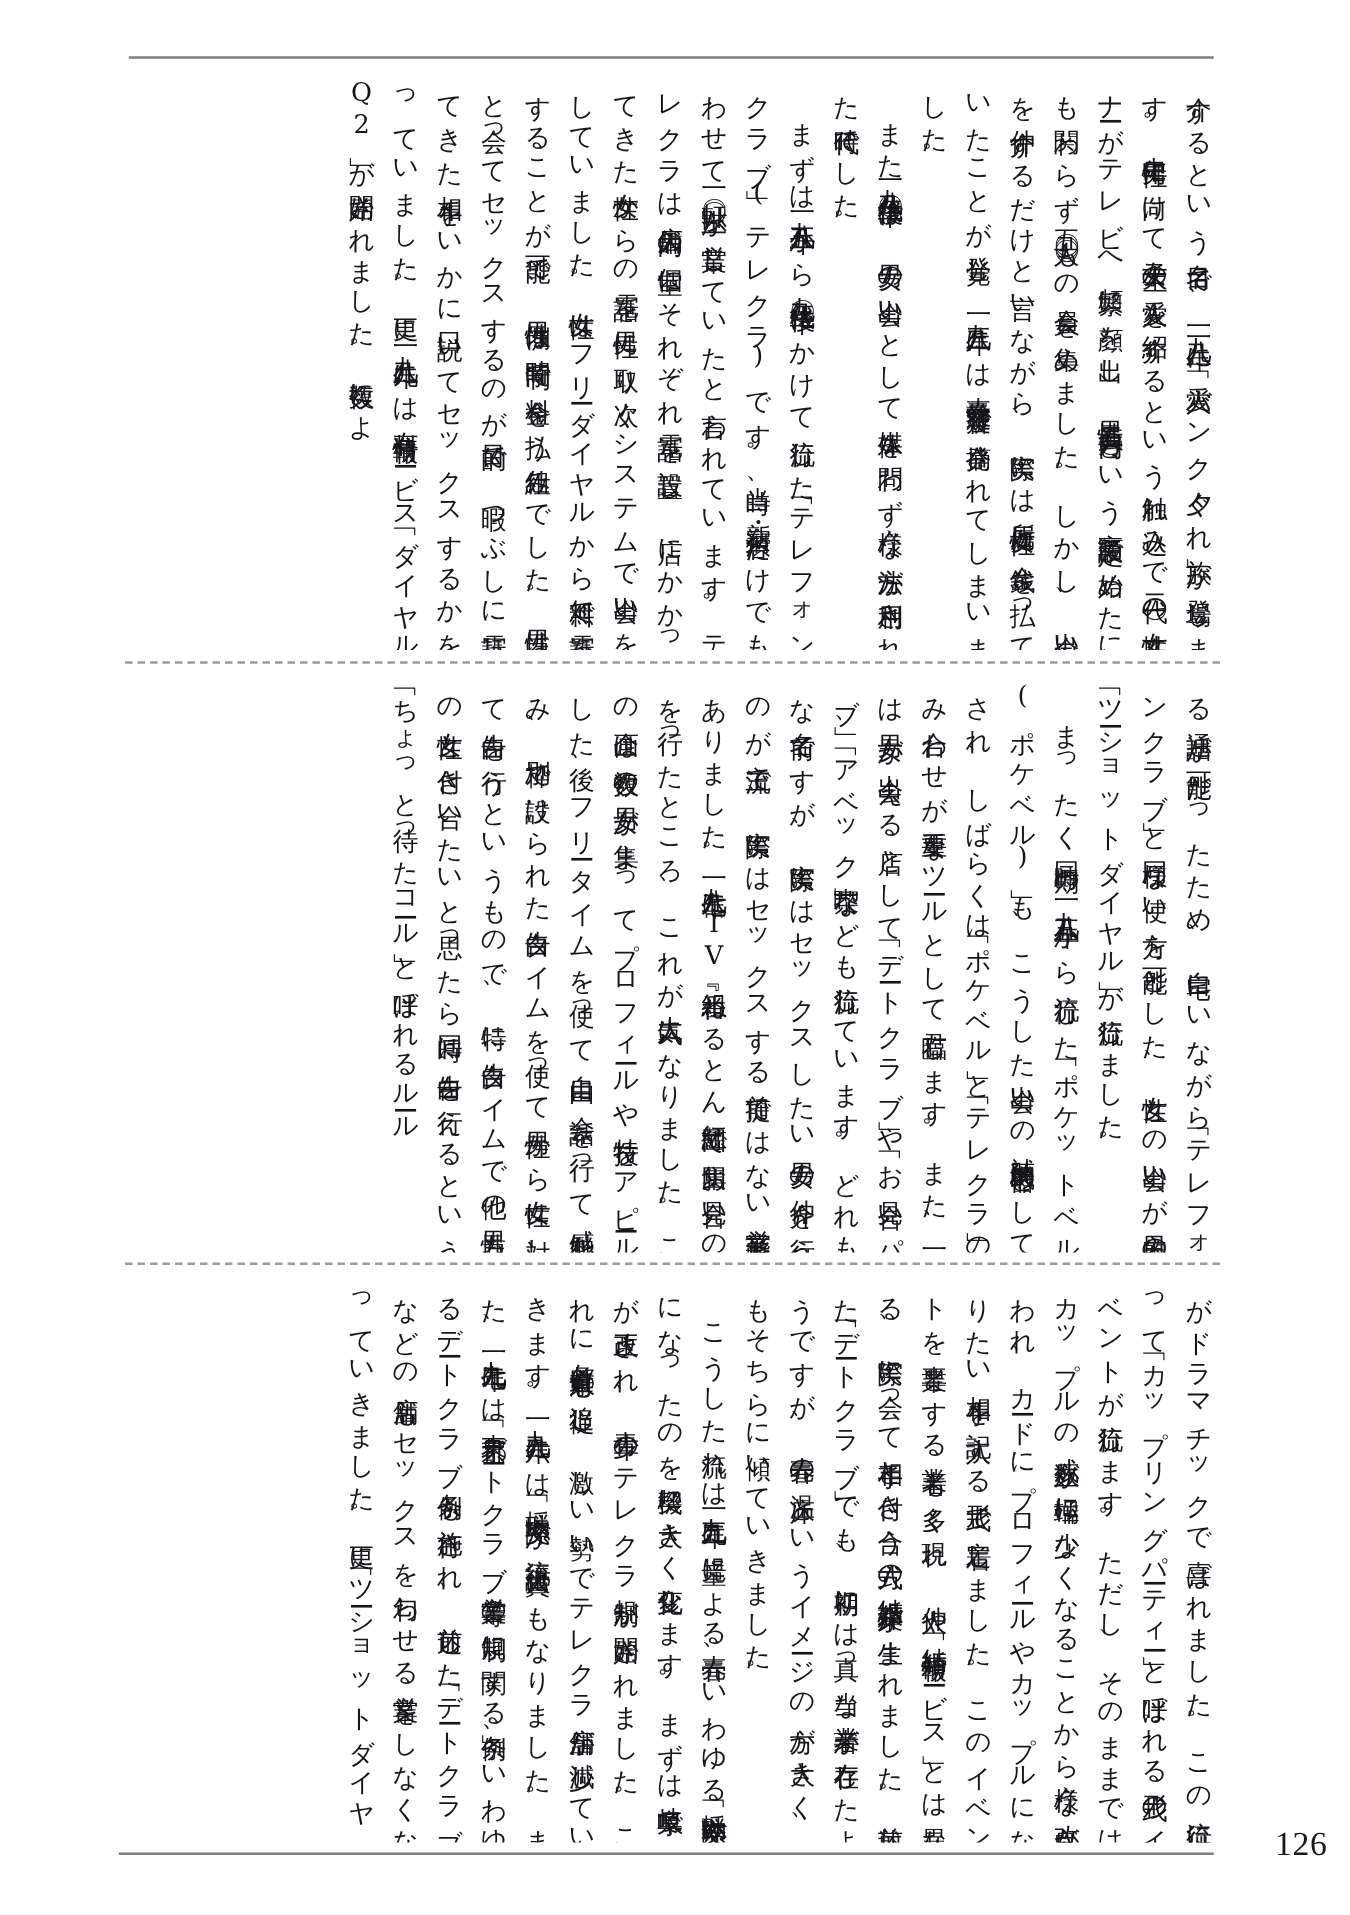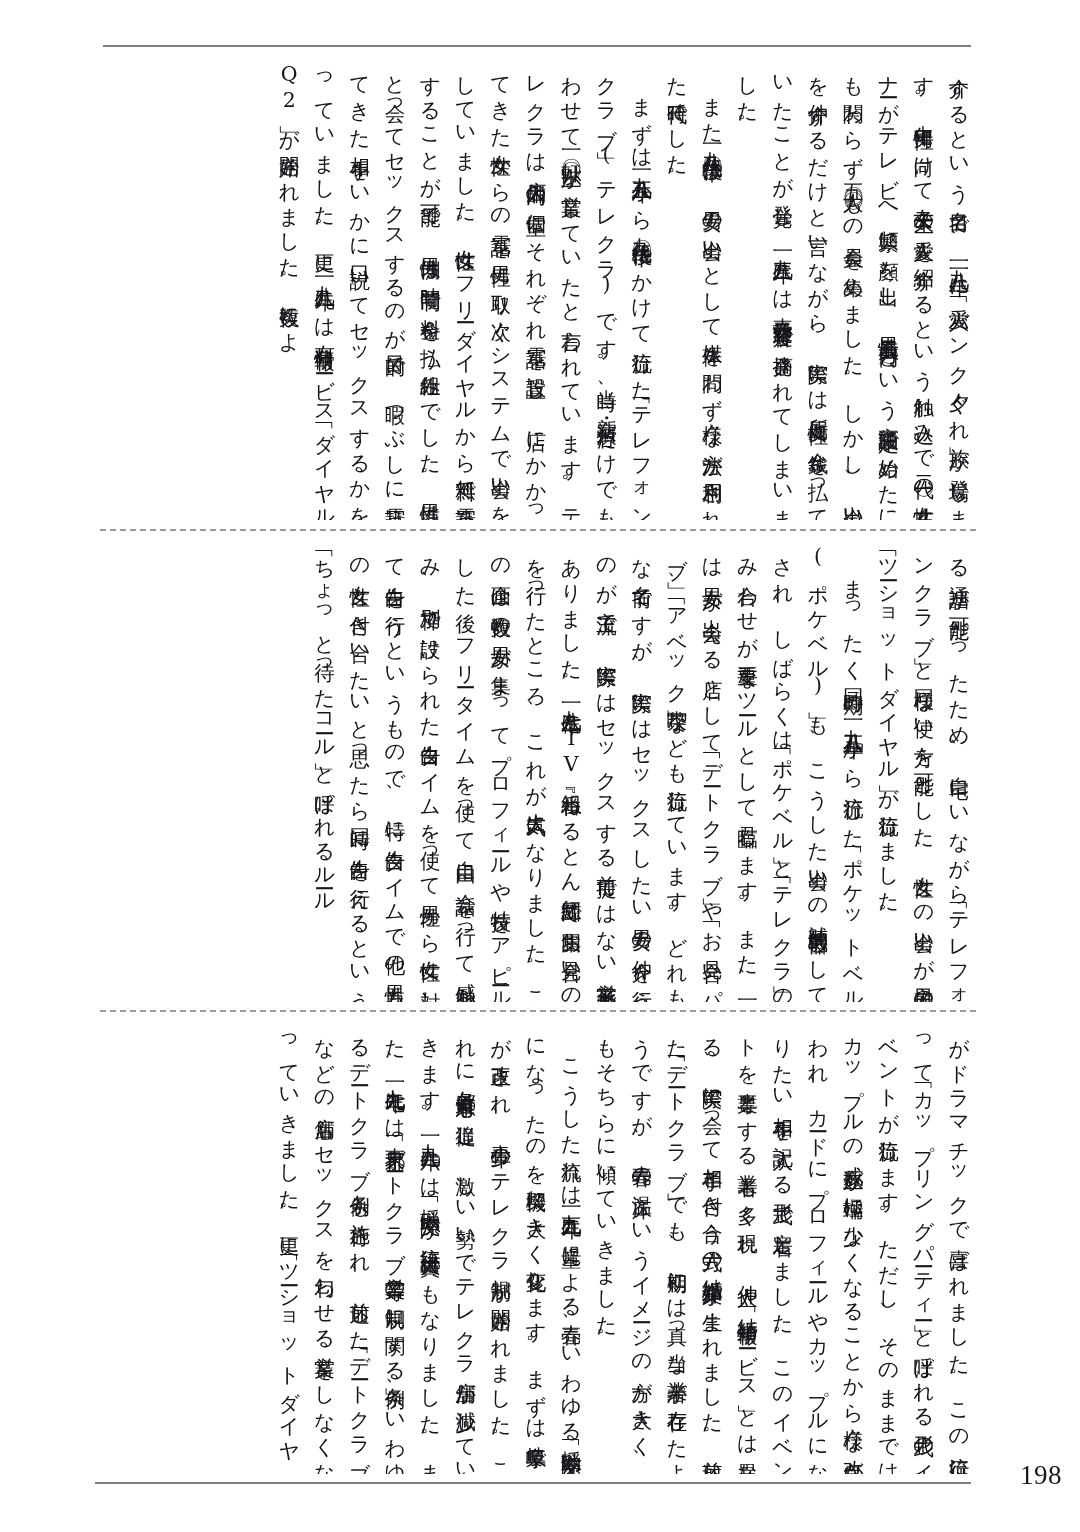--- a/index.html
+++ b/index.html
@@ -130,15 +130,15 @@
 
   <div class="sep sep-2"></div>
 
   <div id="block-3" class="vblock">
     <p class="noindent">がドラマチックで喜ばれました。この流行に乗って「カップリングパーティー」と呼ばれる形式のイベントが流行します。ただし、そのままではカップルの成立数が極端に少なくなることから様々な改良が行われ、カードにプロフィールやカップルになりたい相手を記入する形式で定着しました。このイベントを専業とする業者も多く現れ、仲人や「結婚情報サービス」とは異なる、実際に会って相手と付き合う方式の結婚媒介業が生まれました。前述した「デートクラブ」でも、初期には真っ当な業者が存在したようですが、売春の温床というイメージの方が大きく、客層もそちらに傾いていきました。</p>
     <p>こうした流れは一九九五年に児童による売春、いわゆる「援助交際」が社会問題になったのを契機に大きく変化します。まずは岐阜県で青少年保護育成条例が改正され、青少年のテレクラ規制が開始されました。これに各都道府県も追従し、激しい勢いでテレクラ店舗が減少していきます。一九九六年には「援助交際」が流行語大賞にもなりました。また、一九九七年には「東京都デートクラブ営業等の規制に関する条例」、いわゆるデートクラブ条例も施行され、前述した「デートクラブ」などの店舗もセックスを匂わせる営業をしなくなっていきました。更に「ツーショットダイヤ</p>
   </div>
 
   <div class="rule-bottom"></div>
 
-  <div class="folio">198</div>
+  <div class="folio">126</div>
 
 </div>
 
 </body></html>

